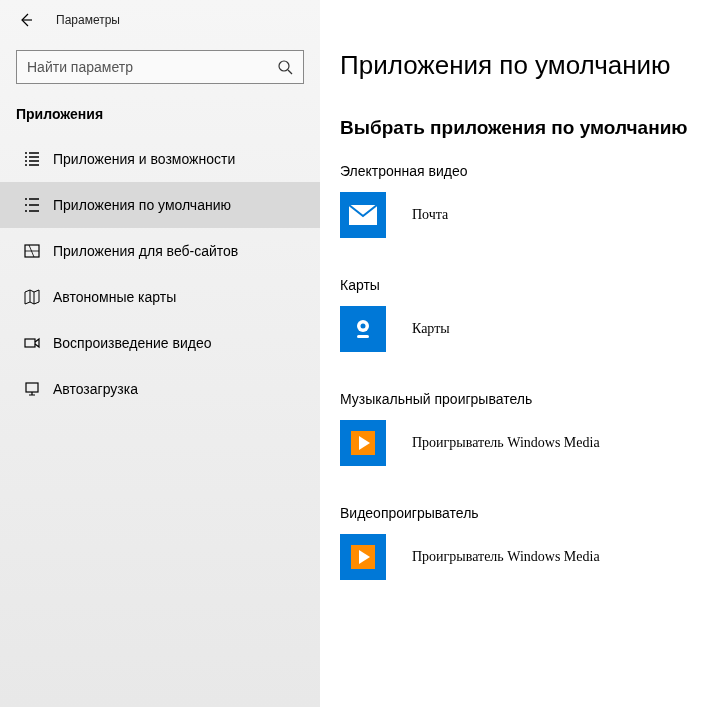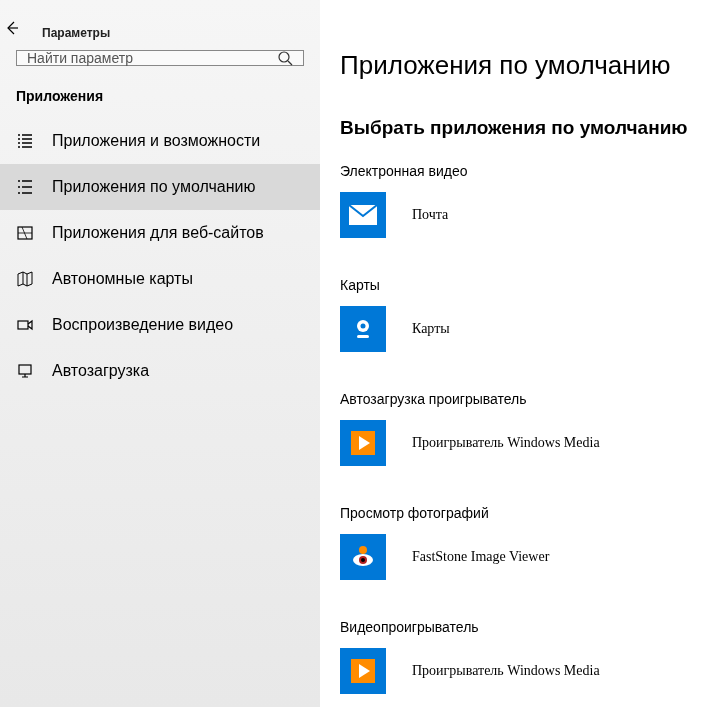--- a/index.html
+++ b/index.html
@@ -15,24 +15,24 @@
 }
 .sidebar {
   width: 320px;
   height: 100%;
   background: linear-gradient(180deg, #f6f6f6 0%, #f0f0f0 40%, #e8e8e8 100%);
   display: flex;
   flex-direction: column;
 }
 .titlebar {
   display: flex;
-  align-items: flex-end;
+  align-items: center;
   height: 40px;
+  padding-left: 14px;
   gap: 18px;
-  font-weight: bold;
 }
 .back-btn {
   width: 24px;
   height: 24px;
   display: flex;
   align-items: center;
   justify-content: center;
   cursor: pointer;
 }
 .titlebar-label {
@@ -44,21 +44,21 @@
   align-items: center;
   height: 44px;
   padding-left: 16px;
   gap: 18px;
   margin-top: 12px;
   cursor: pointer;
 }
 .home-row .label { font-size: 14px; }
 .search-box {
   margin: 10px 16px 0 16px;
-  height: 16px;
+  height: 34px;
   border: 1px solid #888;
   background: rgba(255,255,255,0.5);
   display: flex;
   align-items: center;
   padding: 0 10px;
 }
 .search-box input {
   flex: 1;
   border: none;
   background: transparent;
@@ -70,24 +70,24 @@
 .section-header {
   font-size: 14px;
   font-weight: 600;
   margin: 22px 0 8px 16px;
 }
 .nav-list { display: flex; flex-direction: column; margin-top: 6px; }
 .nav-item {
   display: flex;
   align-items: center;
   height: 46px;
-  padding-left: 16px;
-  gap: 18px;
-  cursor: pointer;
-  font-size: 16px;
+  padding-left: 23px;
+  gap: 12px;
+  cursor: pointer;
+  font-size: 14px;
 }
 .nav-item.selected {
   background: #d9d9d9;
 }
 .nav-icon {
   width: 18px;
   height: 18px;
   display: flex;
   align-items: center;
   justify-content: center;
@@ -240,46 +240,32 @@
             <circle cx="14" cy="11" r="6" fill="#fff"></circle>
             <circle cx="14" cy="11" r="2.5" fill="#0078d7"></circle>
             <rect x="8" y="20" width="12" height="3" rx="1.5" fill="#fff"></rect>
           </svg>
       </div>
       <span class="app-name">Карты</span>
     </div>
   </div>
 
   <div class="category-block">
-    <div class="category-label">Автозагрузка проигрыватель</div>
+    <div class="category-label">Музыкальный проигрыватель</div>
     <div class="app-row">
       <div class="app-tile">
         <svg width="30" height="30" viewBox="0 0 30 30">
             <rect x="3" y="3" width="24" height="24" fill="#ff8c00"></rect>
             <polygon points="11,8 11,22 22,15" fill="#fff"></polygon>
           </svg>
       </div>
       <span class="app-name">Проигрыватель Windows Media</span>
     </div>
   </div>
 
-  <div class="category-block">
-    <div class="category-label">Просмотр фотографий</div>
-    <div class="app-row">
-      <div class="app-tile">
-        <svg width="30" height="30" viewBox="0 0 30 30">
-            <circle cx="15" cy="8" r="4" fill="#ff8c00"></circle>
-            <ellipse cx="15" cy="18" rx="10" ry="6" fill="#fff"></ellipse>
-            <circle cx="15" cy="18" r="4" fill="#b22222"></circle>
-            <circle cx="15" cy="18" r="2" fill="#000"></circle>
-          </svg>
-      </div>
-      <span class="app-name">FastStone Image Viewer</span>
-    </div>
-  </div>
 
   <div class="category-block">
     <div class="category-label">Видеопроигрыватель</div>
     <div class="app-row">
       <div class="app-tile">
         <svg width="30" height="30" viewBox="0 0 30 30">
             <rect x="3" y="3" width="24" height="24" fill="#ff8c00"></rect>
             <polygon points="11,8 11,22 22,15" fill="#fff"></polygon>
           </svg>
       </div>

